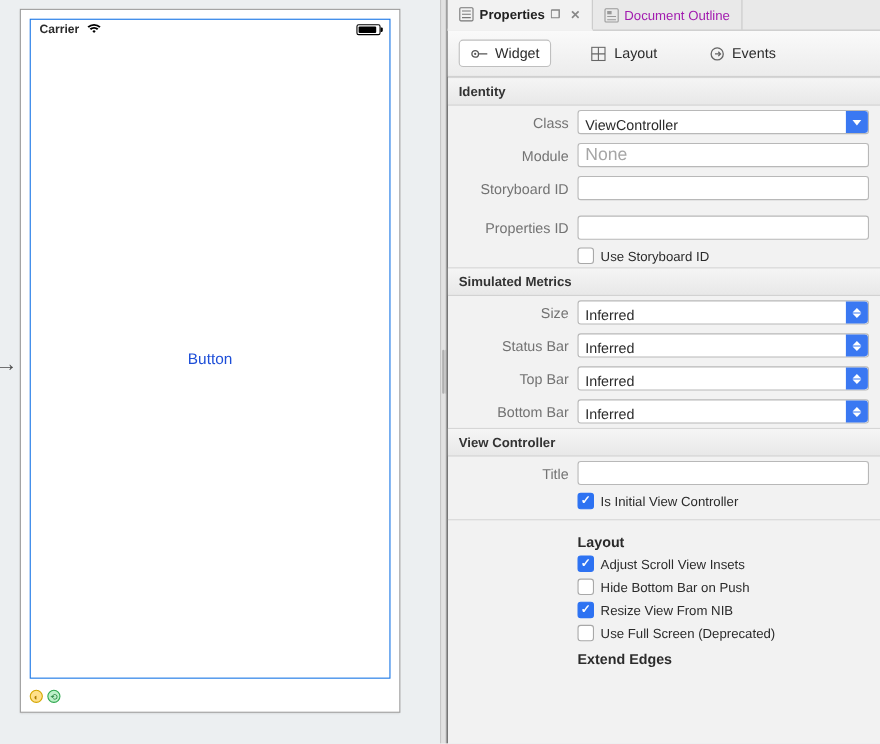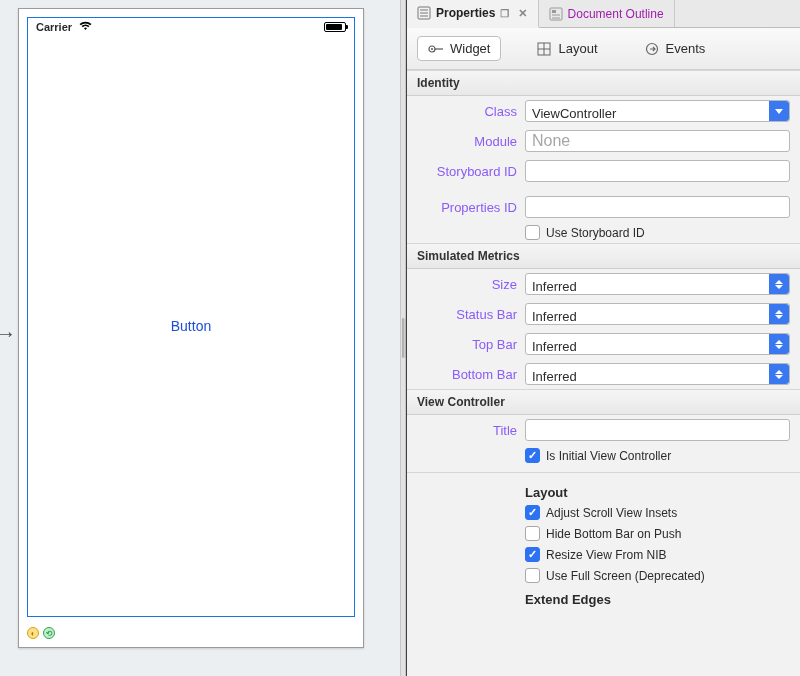--- a/index.html
+++ b/index.html
@@ -37,21 +37,21 @@
   .tab-icon { width: 14px; height: 14px; display: inline-flex; align-items: center; justify-content: center; }
 
   .toolbar { padding: 8px 10px; border-bottom: 1px solid #d0d0d0; background: linear-gradient(#fafafa,#ececec); display: flex; gap: 24px; align-items: center; }
   .tool-btn { display: flex; align-items: center; gap: 6px; padding: 4px 10px; border: 1px solid transparent; border-radius: 4px; font-size: 13px; }
   .tool-btn.selected { border-color: #bfbfbf; background: #fff; box-shadow: inset 0 1px 0 #fff; }
   .tool-ic { width: 16px; height: 14px; display: inline-flex; align-items: center; justify-content: center; }
 
   .section-header { background: linear-gradient(#f5f5f5,#e8e8e8); border-top: 1px solid #d6d6d6; border-bottom: 1px solid #cfcfcf; padding: 5px 10px; font-weight: bold; font-size: 12px; color: #333; }
   .props { overflow-y: auto; flex: 1; }
   .row { display: flex; align-items: center; padding: 4px 10px; gap: 8px; }
-  .row .lbl { width: 100px; text-align: right; font-size: 13px; color: #8b5cf6; }
+  .row .lbl { width: 100px; text-align: right; font-size: 13px; color: #737373; }
   .row .fld { flex: 1; }
   .text-input { width: 100%; height: 22px; border: 1px solid #b8b8b8; border-radius: 3px; padding: 0 6px; font-size: 16px; background: #fff; }
   .text-input::placeholder { color: #a6a6a6; }
   .combo { width: 100%; height: 22px; border: 1px solid #b8b8b8; border-radius: 3px; background: #fff; display: flex; align-items: flex-end; padding: 0 0 0 6px; font-size: 13px; position: relative; }
   .combo .cap { position: absolute; right: 0; top: 0; bottom: 0; width: 20px; background: #3a78f2; border-radius: 0 3px 3px 0; display: flex; flex-direction: column; align-items: center; justify-content: center; }
   .combo.single .cap::after { content: ""; border-left: 4px solid transparent; border-right: 4px solid transparent; border-top: 5px solid #fff; }
   .combo.double .cap { gap: 1px; }
   .combo.double .cap::before { content: ""; border-left: 4px solid transparent; border-right: 4px solid transparent; border-bottom: 4px solid #fff; }
   .combo.double .cap::after { content: ""; border-left: 4px solid transparent; border-right: 4px solid transparent; border-top: 4px solid #fff; }
   .checkbox-row { display: flex; align-items: center; gap: 6px; padding: 3px 10px 3px 118px; font-size: 12px; text-align: right; }

